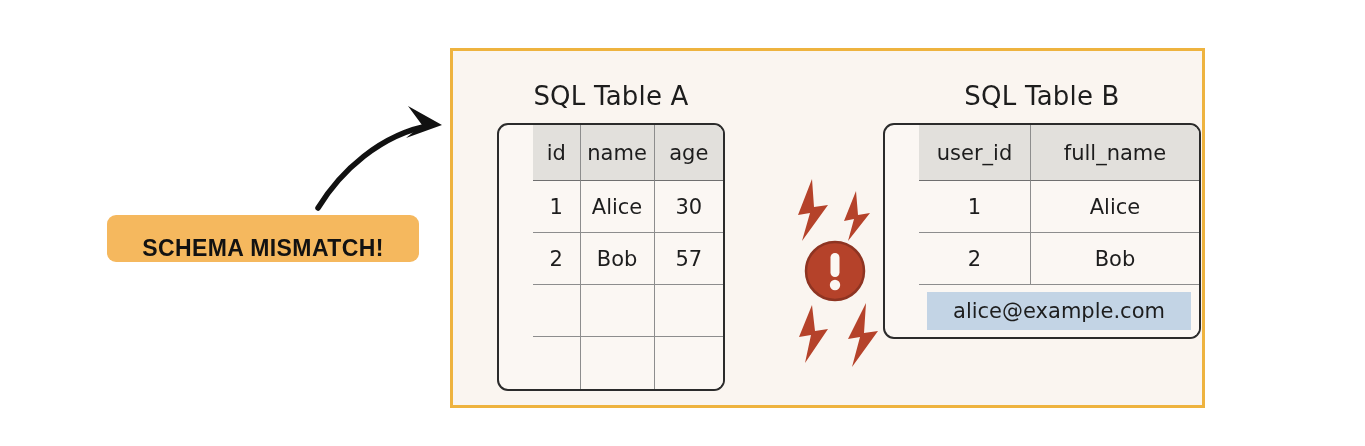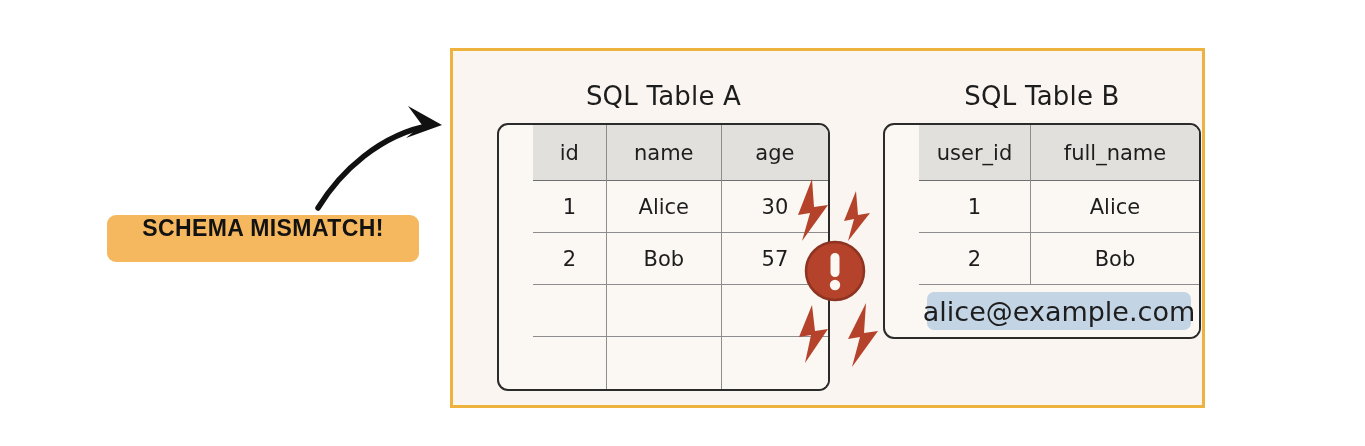--- a/index.html
+++ b/index.html
@@ -26,21 +26,21 @@
 
   #mismatch-badge {
     position: absolute;
     left: 107px;
     top: 215px;
     width: 312px;
     height: 47px;
     border-radius: 9px;
     background: #f5b85e;
     display: flex;
-    align-items: flex-start;
+    align-items: flex-end;
     justify-content: center;
     box-sizing: border-box;
   }
   #mismatch-badge .badge-text {
     font-family: "Liberation Sans", sans-serif;
     font-weight: bold;
     font-size: 23px;
     letter-spacing: 0.4px;
     color: #121212;
     white-space: nowrap;
@@ -55,21 +55,21 @@
     height: 360px;
     background: #faf5f0;
     border: 3px solid #eeb33f;
     box-sizing: border-box;
   }
 
   .table-block {
     position: absolute;
     top: 30px;
   }
-  #table-a-block { left: 44px; width: 333px; }
+  #table-a-block { left: 44px; width: 228px; }
   #table-b-block { left: 430px; width: 318px; }
 
   .table-title {
     text-align: center;
     font-family: "DejaVu Sans", sans-serif;
     font-size: 26px;
     color: #1d1d1d;
     letter-spacing: 0.2px;
     margin-bottom: 12px;
   }
@@ -124,25 +124,25 @@
     padding: 0;
     position: relative;
   }
   .email-pill {
     position: absolute;
     left: 8px;
     right: 8px;
     top: 7px;
     bottom: 7px;
     background: #c3d4e5;
-    border-radius: 7px;
+    border-radius: 0;
     display: flex;
     align-items: center;
     justify-content: center;
-    font-size: 27px;
+    font-size: 21px;
     color: #1d1d1d;
     font-family: "DejaVu Sans", sans-serif;
   }
 
   
   #warning-cluster {
     position: absolute;
     left: 335px;
     top: 120px;
     width: 100px;

